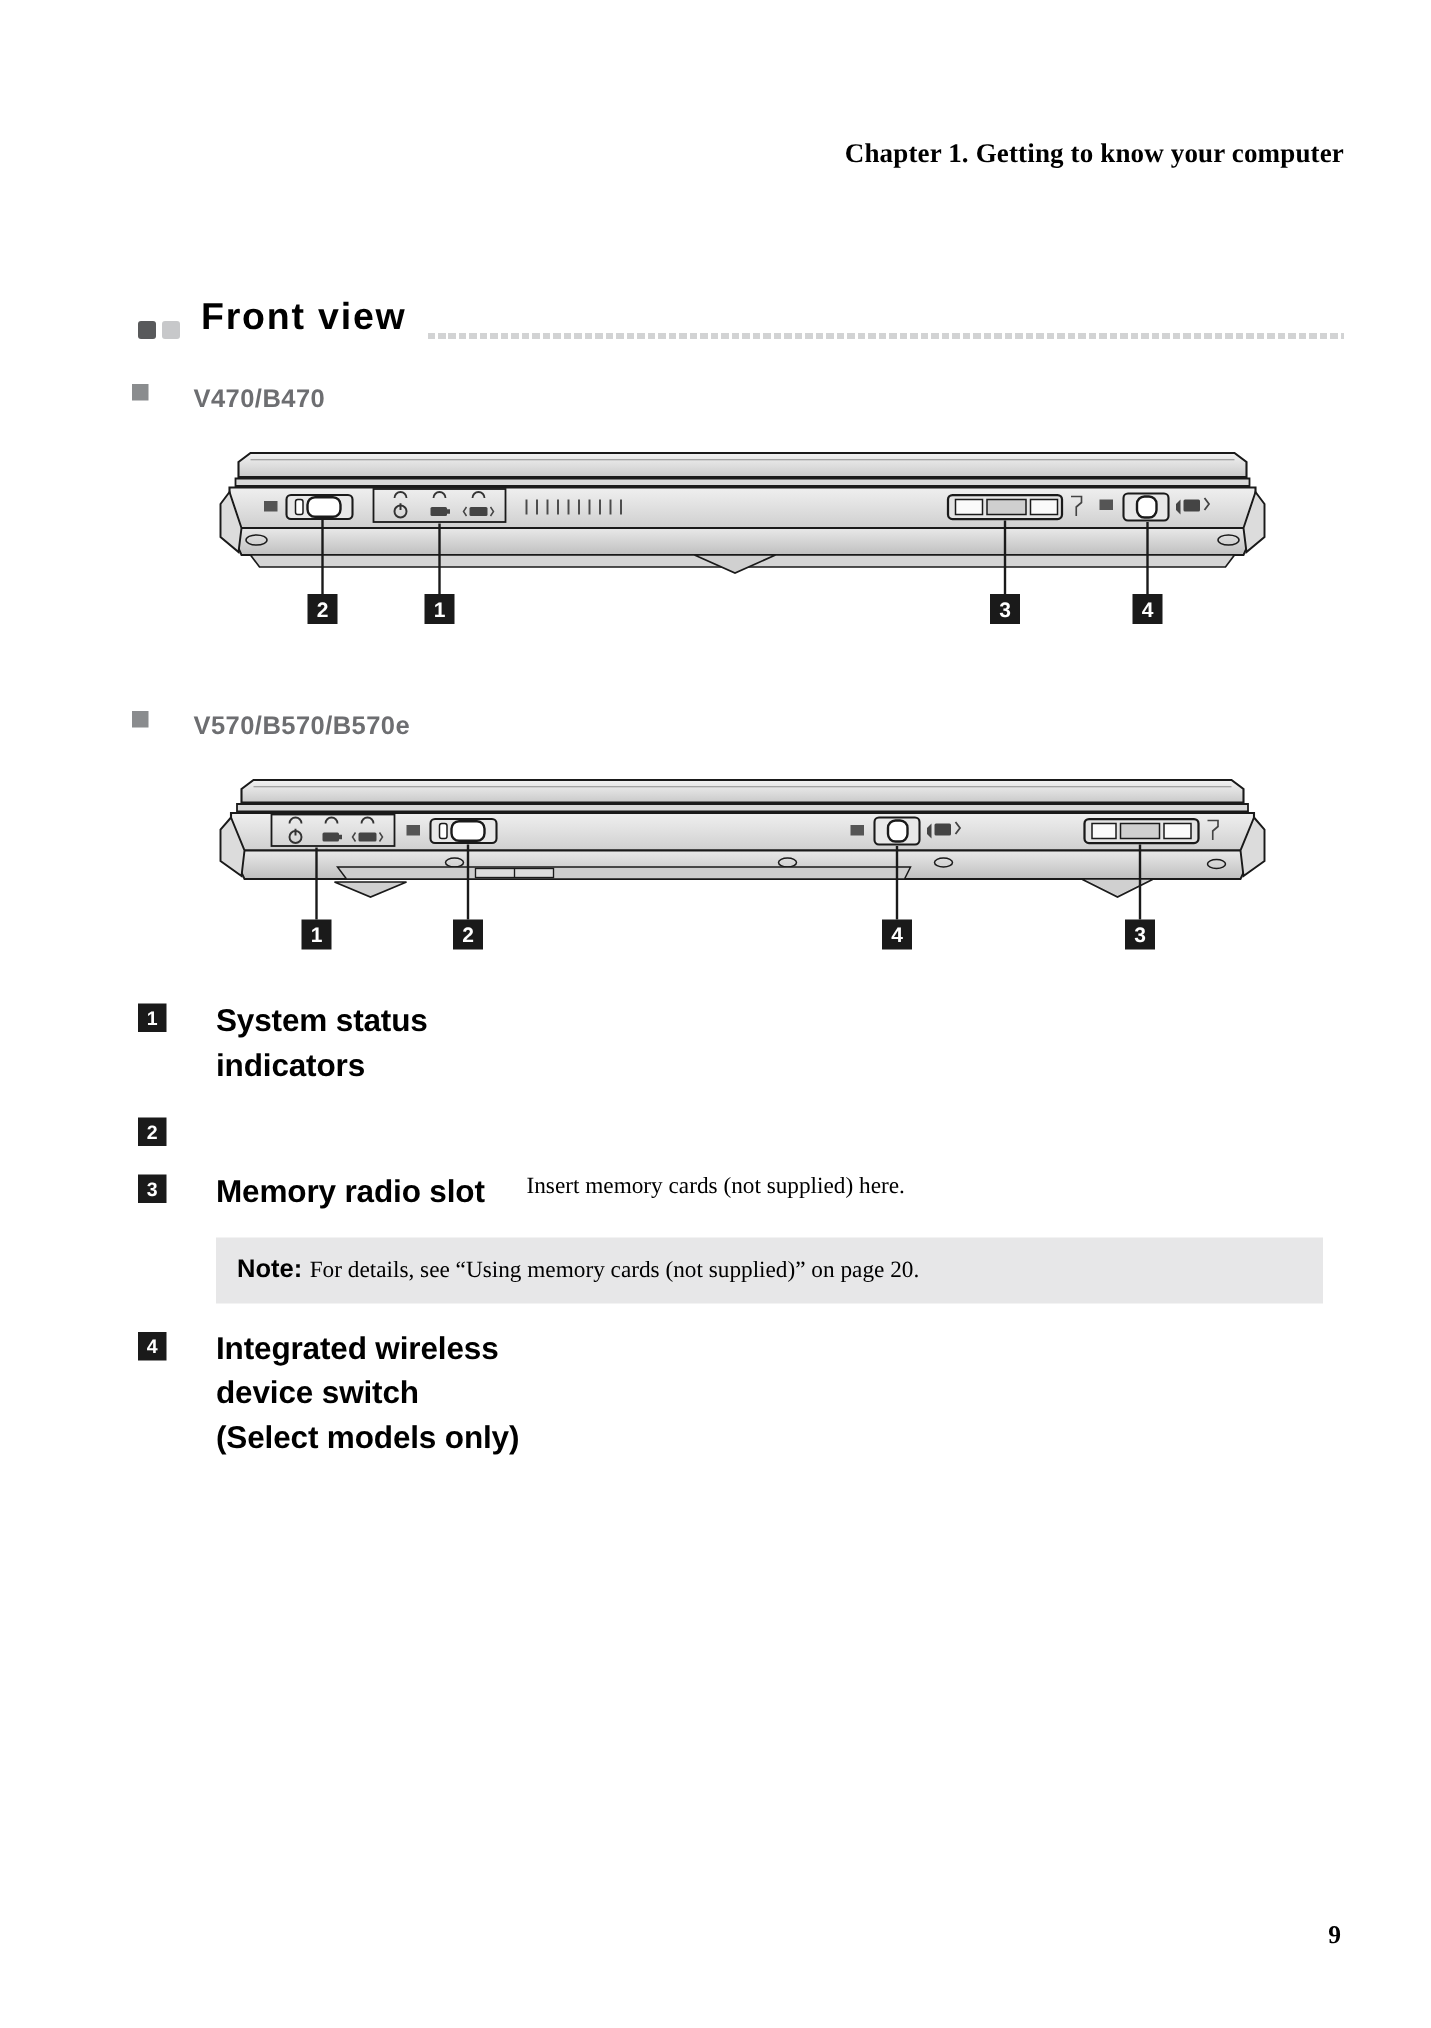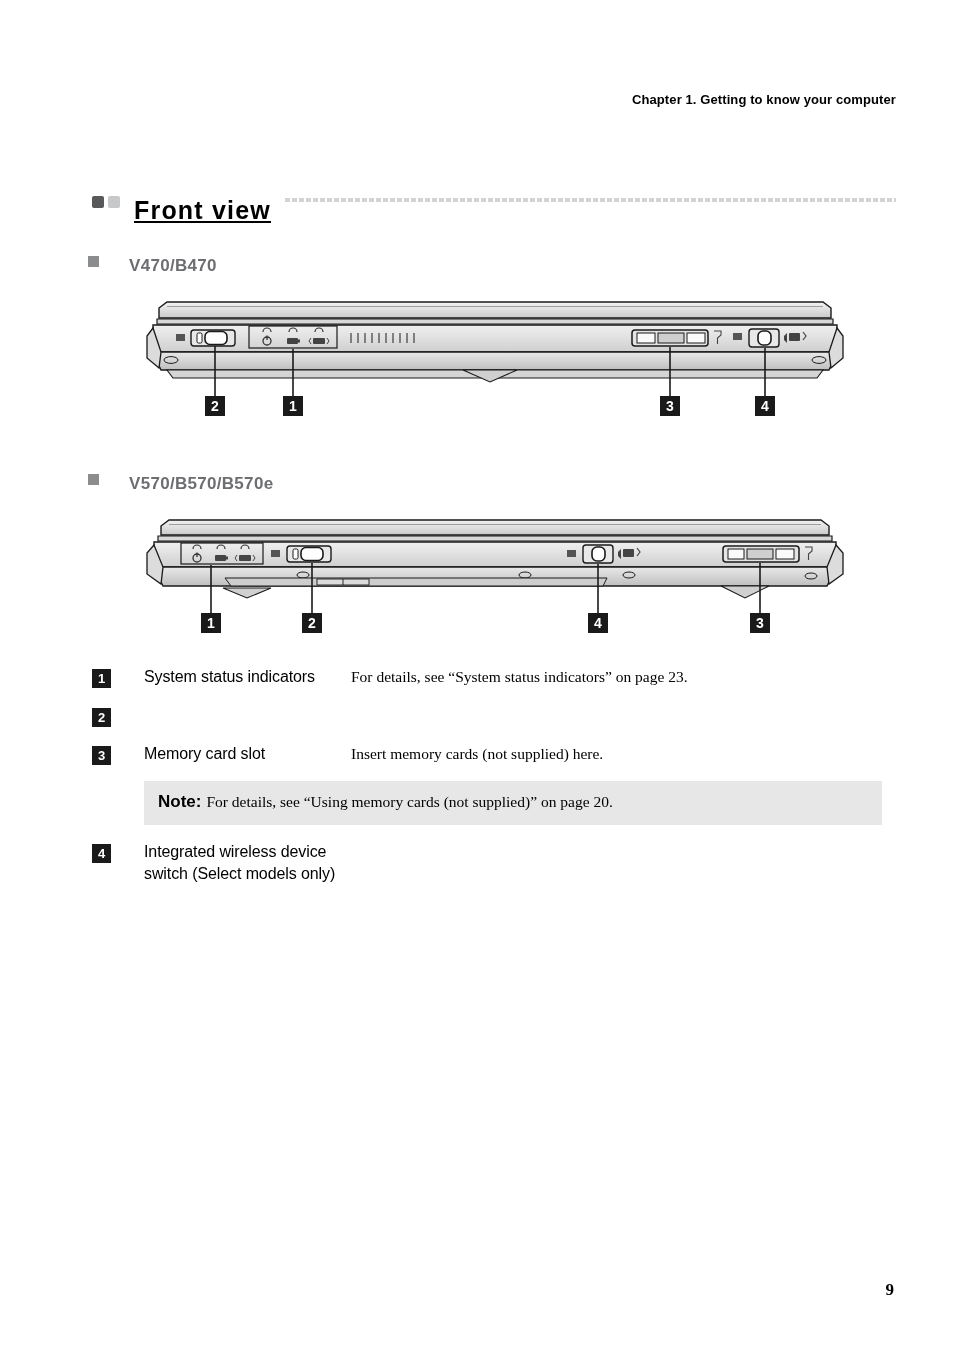--- a/index.html
+++ b/index.html
@@ -14,38 +14,37 @@
     font-family: "Liberation Sans", sans-serif;
     color: #000;
     overflow: hidden;
   }
 
   
   .page-header {
     position: absolute;
     top: 92px;
     right: 58px;
-    font-family: Liberation Sans, sans-serif;
-    font-weight: bold;
-    font-size: 13px;
+    font-family: Liberation Serif, serif;
+    font-weight: bold;
+    font-size: 18px;
     letter-spacing: .1px;
     color: #000;
     margin-left: 16px;
   }
 
   
   .section-title-row {
     position: absolute;
     top: 196px;
     left: 92px;
     right: 58px;
     height: 30px;
     display: flex;
-    align-items: flex-start;
-    text-decoration: underline;
+    align-items: flex-end;
   }
   .sq {
     width: 12px;
     height: 12px;
     border-radius: 2px;
     flex: none;
   }
   .sq.dark { background: #58595b; }
   .sq.light { background: #c7c8ca; margin-left: 4px; }
   .section-title {
@@ -133,22 +132,22 @@
     display: flex;
     align-items: center;
     justify-content: center;
     flex: none;
     margin-top: 3px;
   }
   .desc-label {
     width: 207px;
     flex: none;
     margin-left: 33px;
-    font-size: 16px;
-    font-weight: normal;
+    font-size: 21px;
+    font-weight: bold;
     line-height: 1.42;
     letter-spacing: -0.1px;
   }
   .desc-text {
     flex: 1 1 auto;
     font-family: "Liberation Serif", serif;
     font-size: 15.5px;
     line-height: 1.35;
     padding-top: 1px;
   }
@@ -374,30 +373,29 @@
   <div class="callout" style="left:157px; top:95px;">2</div>
   <div class="callout" style="left:443px; top:95px;">4</div>
   <div class="callout" style="left:605px; top:95px;">3</div>
 </div>
 
 <div class="desc-table">
 
   <div class="desc-row">
     <span class="desc-num">1</span>
     <span class="desc-label">System status indicators</span>
-    <span class="desc-text">For details, see “System status indicators” on page 23.</span>
   </div>
 
   <div class="desc-row">
     <span class="desc-num">2</span>
   </div>
 
   <div class="desc-row">
     <span class="desc-num">3</span>
-    <span class="desc-label">Memory card slot</span>
+    <span class="desc-label">Memory radio slot</span>
     <span class="desc-text">Insert memory cards (not supplied) here.</span>
   </div>
 
   <div class="note-box">
     <span class="note-kw">Note:</span><span>For details, see “Using memory cards (not supplied)” on page 20.</span>
   </div>
 
   <div class="desc-row">
     <span class="desc-num">4</span>
     <span class="desc-label">Integrated wireless device switch (Select models only)</span>

